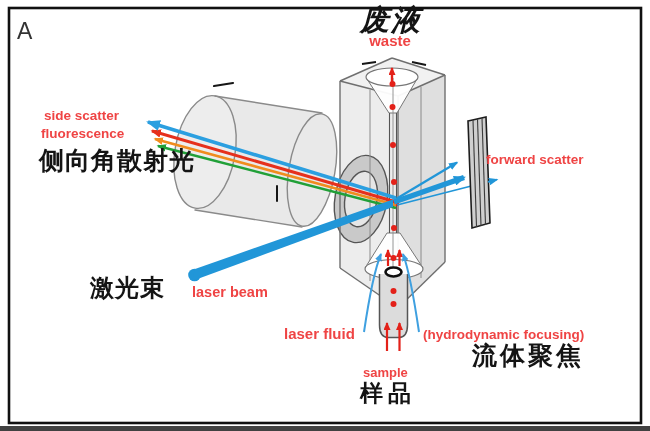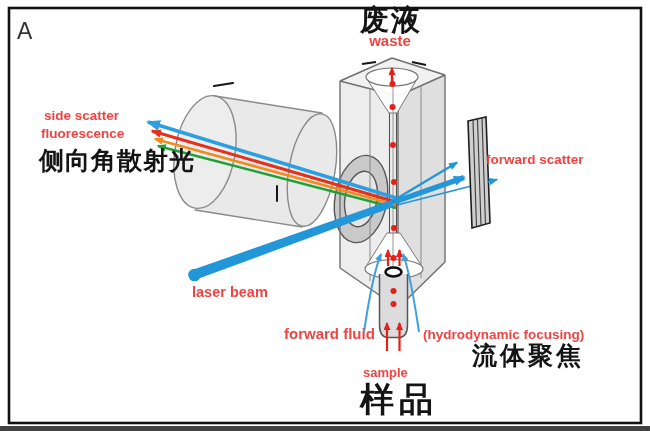--- a/index.html
+++ b/index.html
@@ -5,36 +5,36 @@
   html,body{margin:0;padding:0;background:#ffffff;}
   .stage{
     position:relative;width:650px;height:431px;background:#ffffff;overflow:hidden;
     font-family:"Liberation Sans",sans-serif;
   }
   .stage svg{position:absolute;left:0;top:0;}
   .lbl{position:absolute;color:#1c1c1c;white-space:nowrap;line-height:1.05;}
   .en{font-family:"Liberation Sans",sans-serif;font-weight:600;color:#ef4444;}
   .cn{font-family:"Liberation Serif",serif;font-weight:600;color:#141414;}
   .figA{font-family:"Liberation Sans",sans-serif;font-size:23px;color:#333;}
-  .waste-cn{left:350px;top:5px;width:82px;text-align:center;font-size:29px;letter-spacing:2px;}
+  .waste-cn{left:350px;top:5px;width:82px;text-align:center;font-size:29px;letter-spacing:2px;font-style:italic;}
   .waste-en{left:350px;top:33px;width:80px;text-align:center;font-size:15px;}
   .ss-en1{left:44px;top:109px;font-size:13.5px;}
   .ss-en2{left:41px;top:127px;font-size:13.5px;}
   .ss-cn{left:39px;top:148px;font-size:25px;letter-spacing:1px;}
   .fs-en{left:486px;top:153px;font-size:13.5px;}
   .fs-cn1{left:511px;top:172px;font-size:26px;letter-spacing:3px;}
   .fs-cn2{left:511px;top:200px;font-size:26px;letter-spacing:3px;}
   .laser-cn{left:90px;top:276px;font-size:24px;letter-spacing:1px;}
   .laser-en{left:173px;top:285px;font-size:14.5px;margin-left:19px;}
   .sheath-cn{left:221px;top:318px;font-size:25px;letter-spacing:2px;}
   .sheath-en{left:284px;top:326px;font-size:15px;}
   .hydro-en{left:423px;top:328px;font-size:13.5px;}
   .hydro-cn{left:455px;top:343px;font-size:25px;letter-spacing:3px;margin-left:17px;}
   .sample-en{left:363px;top:366px;font-size:13px;}
-  .sample-cn{left:360px;top:382px;font-size:34px;letter-spacing:5px;}
+  .sample-cn{left:360px;top:382px;font-size:23px;letter-spacing:5px;}
   .figA{left:17px;top:19px;}
 </style>
 </head>
 <body>
 
 <div class="stage">
 
 <svg width="650" height="431" viewBox="0 0 650 431">
   <defs>
     <marker id="mBlueBig" markerUnits="userSpaceOnUse" markerWidth="15" markerHeight="11" refX="12" refY="5.5" orient="auto">
@@ -176,19 +176,20 @@
   <line x1="488" y1="181.8" x2="497" y2="179.5" stroke="#2196d8" stroke-width="1.8" marker-end="url(#mBlueThin)"></line>
 </svg>
 
   <div class="lbl figA">A</div>
   <div class="lbl cn waste-cn">废液</div>
   <div class="lbl en waste-en">waste</div>
   <div class="lbl en ss-en1">side scatter</div>
   <div class="lbl en ss-en2">fluorescence</div>
   <div class="lbl cn ss-cn">侧向角散射光</div>
   <div class="lbl en fs-en">forward scatter</div>
+  <div class="lbl cn laser-cn">激光束</div>
   <div class="lbl en laser-en">laser beam</div>
-  <div class="lbl en sheath-en">forward fluid</div>
+  <div class="lbl en sheath-en">laser fluid</div>
   <div class="lbl en hydro-en">(hydrodynamic focusing)</div>
   <div class="lbl cn hydro-cn">流体聚焦</div>
   <div class="lbl en sample-en">sample</div>
   <div class="lbl cn sample-cn">样品</div>
 </div>
 
 </body></html>

